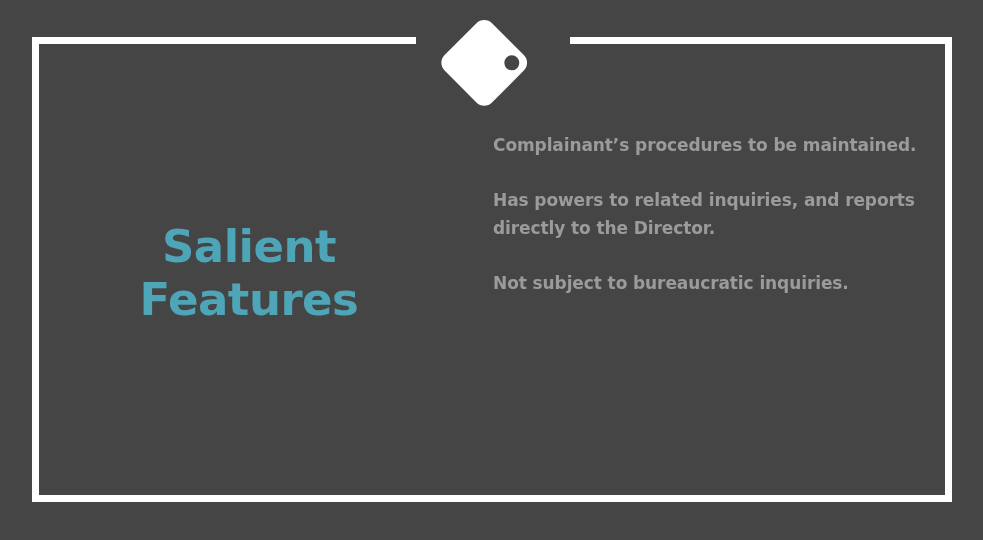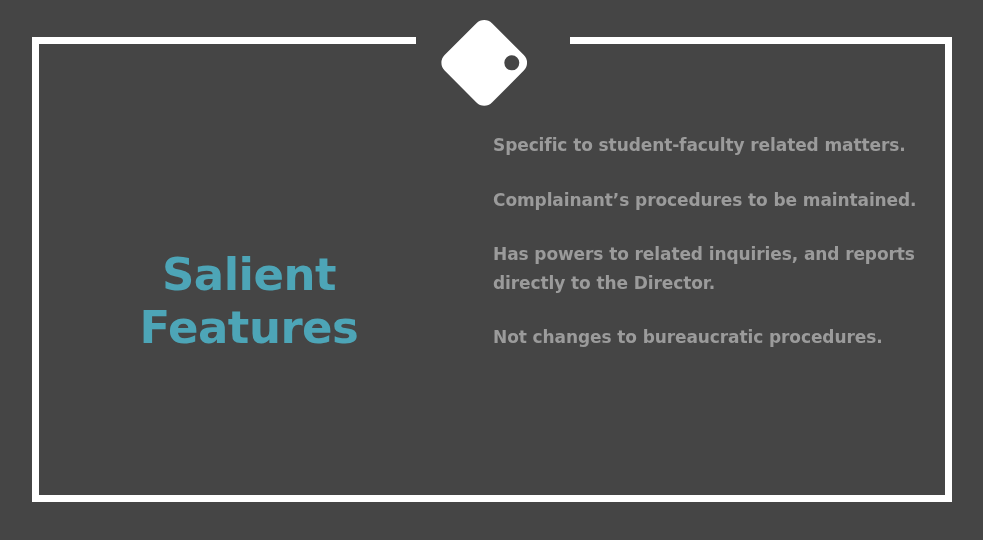--- a/index.html
+++ b/index.html
@@ -67,21 +67,20 @@
     overflow: visible;
   }
 
   
   #title-block {
     position: absolute;
     left: 39px;
     top: 220px;
     width: 420px;
     text-align: center;
-    margin-top: 28px;
   }
   #page-title {
     margin: 0;
     color: #4DA5B7;
     font-family: "DejaVu Sans", sans-serif;
     font-size: 45px;
     font-weight: bold;
     line-height: 1.18;
     letter-spacing: -0.5px;
     white-space: pre-line;
@@ -127,19 +126,18 @@
       <circle cx="68" cy="40" r="7.5" fill="#454545"></circle>
     </g>
   </svg>
 
   <div id="title-block">
     <h1 id="page-title">Salient
 Features</h1>
   </div>
 
   <ul id="feature-list">
-    <li class="feature-item">Specific to student-faculty related matters.</li>
     <li class="feature-item">Complainant’s procedures to be maintained.</li>
     <li class="feature-item">Has powers to related inquiries, and reports directly to the Director.</li>
-    <li class="feature-item">Not changes to bureaucratic procedures.</li>
+    <li class="feature-item">Not subject to bureaucratic inquiries.</li>
   </ul>
 
 </div>
 
 </body></html>

